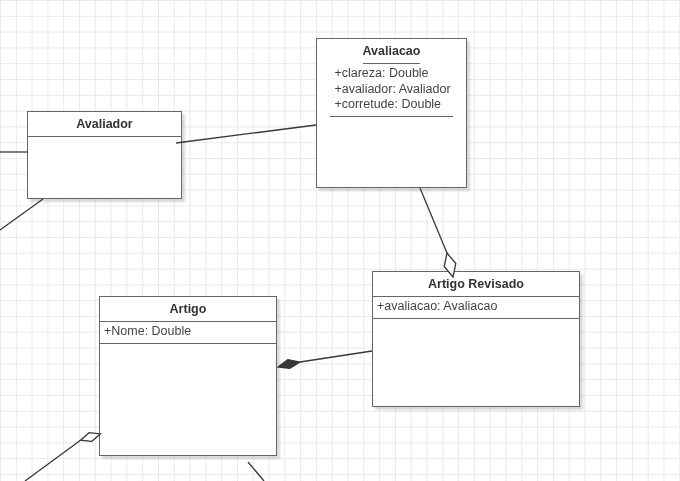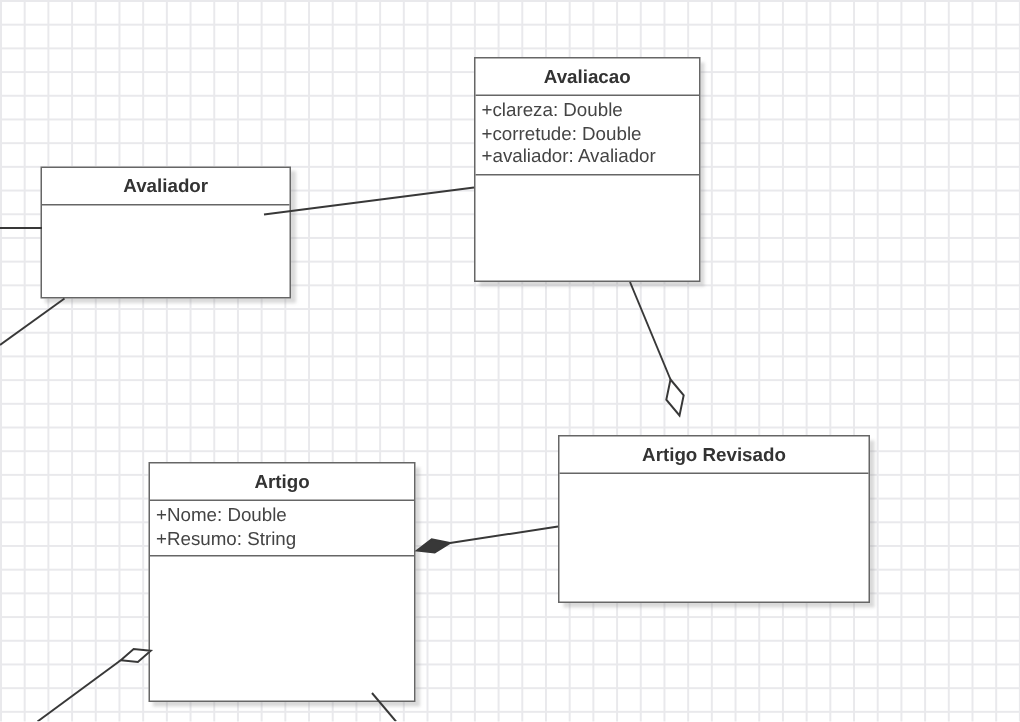--- a/index.html
+++ b/index.html
@@ -58,44 +58,46 @@
     z-index:3;
     pointer-events:none;
   }
   svg.edges [data-interactable="true"]{pointer-events:visiblePainted;}
 </style>
 </head>
 <body>
 
 <div class="canvas" data-interactable="true">
 
-  <div class="uml-class" style="left:27px;top:111px;width:167px;height:88px;" data-interactable="true">
+  <div class="uml-class" style="left:27px;top:111px;width:155px;height:88px;" data-interactable="true">
     <div class="title" data-interactable="false">Avaliador</div>
     <div class="methods" data-interactable="false"></div>
   </div>
 
-  <div class="uml-class" style="left:316px;top:38px;width:151px;height:150px;" data-interactable="true">
+  <div class="uml-class" style="left:316px;top:38px;width:151px;height:150px;align-items:center;" data-interactable="true">
     <div class="title" data-interactable="false">Avaliacao</div>
     <div class="attrs" data-interactable="false">
       <div class="row" data-interactable="false">+clareza: Double</div>
+      <div class="row" data-interactable="false">+avaliador: Avaliador</div>
       <div class="row" data-interactable="false">+corretude: Double</div>
-      <div class="row" data-interactable="false">+avaliador: Avaliador</div>
     </div>
   </div>
 
-  <div class="uml-class" style="left:372px;top:290px;width:208px;height:112px;" data-interactable="true">
+  <div class="uml-class" style="left:372px;top:271px;width:208px;height:136px;" data-interactable="true">
     <div class="title" data-interactable="false">Artigo Revisado</div>
+    <div class="attrs" data-interactable="false">
+      <div class="row" data-interactable="false">+avaliacao: Avaliacao</div>
+    </div>
     <div class="methods" data-interactable="false"></div>
   </div>
 
-  <div class="uml-class" style="left:99px;top:308px;width:178px;height:160px;" data-interactable="true">
+  <div class="uml-class" style="left:99px;top:296px;width:178px;height:160px;" data-interactable="true">
     <div class="title" data-interactable="false">Artigo</div>
     <div class="attrs" data-interactable="false">
       <div class="row" data-interactable="false">+Nome: Double</div>
-      <div class="row" data-interactable="false">+Resumo: String</div>
     </div>
     <div class="methods" data-interactable="false"></div>
   </div>
 
   <svg class="edges" width="680" height="481" viewBox="0 0 680 481" data-interactable="false">
     <g stroke="#383838" stroke-width="1.3" fill="none">
 
       <line x1="0" y1="152" x2="28" y2="152" data-interactable="true"></line>
 
       <line x1="43" y1="199" x2="0" y2="230" data-interactable="true"></line>

